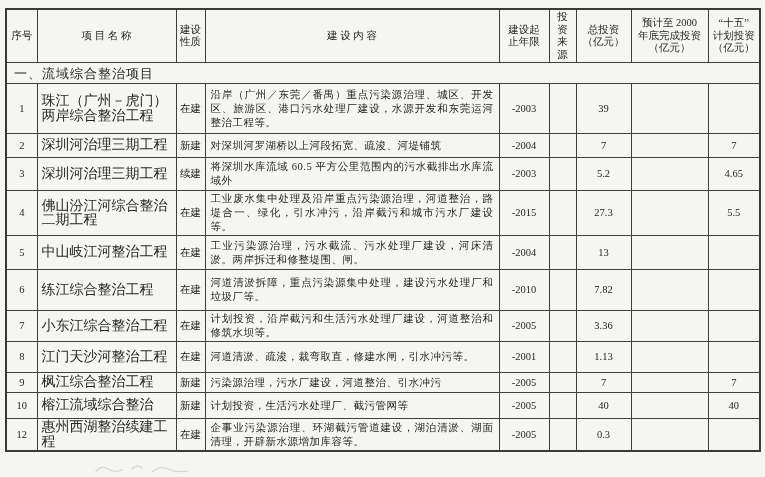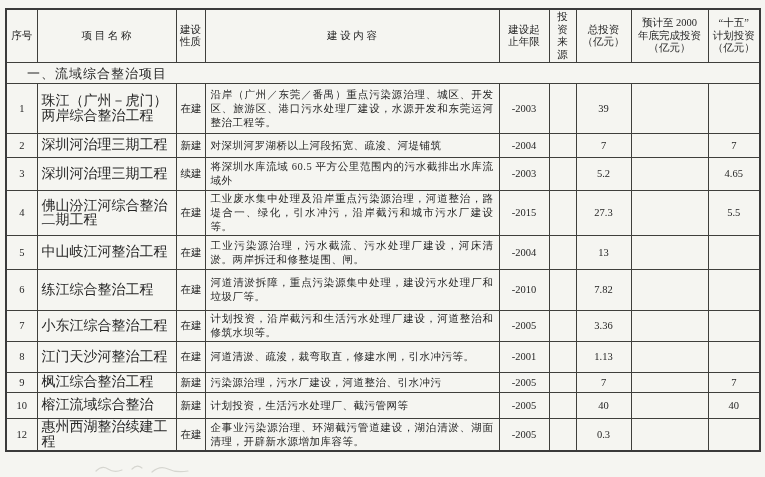--- a/index.html
+++ b/index.html
@@ -45,29 +45,29 @@
   .w-nature  { width: 29px; }
   .w-content { width: 294px; }
   .w-period  { width: 50px; }
   .w-source  { width: 27px; }
   .w-total   { width: 55px; }
   .w-done2000{ width: 77px; }
   .w-plan    { width: 52px; }
 
   td.col-index  { text-align: center; }
   td.col-name   { text-align: left; font-size: 14px; line-height: 14.5px; padding-left: 4px; }
-  td.col-nature { text-align: right; }
+  td.col-nature { text-align: center; }
   td.col-content{ text-align: justify; padding: 1px 5px; letter-spacing: 0.5px; }
   td.col-period, td.col-total, td.col-plan, td.col-source, td.col-done2000 { text-align: center; }
 
   tr.section td {
     text-align: left;
     font-size: 13px;
     line-height: 15px;
-    padding-left: 20px;
+    padding-left: 7px;
     letter-spacing: 1px;
   }
   tbody tr.section      { height: 21px; }
   tbody tr:nth-child(2) { height: 50px; }
   tbody tr:nth-child(3) { height: 24px; }
   tbody tr:nth-child(4) { height: 33px; }
   tbody tr:nth-child(5) { height: 43px; }
   tbody tr:nth-child(6) { height: 34px; }
   tbody tr:nth-child(7) { height: 41px; }
   tbody tr:nth-child(8) { height: 28px; }

